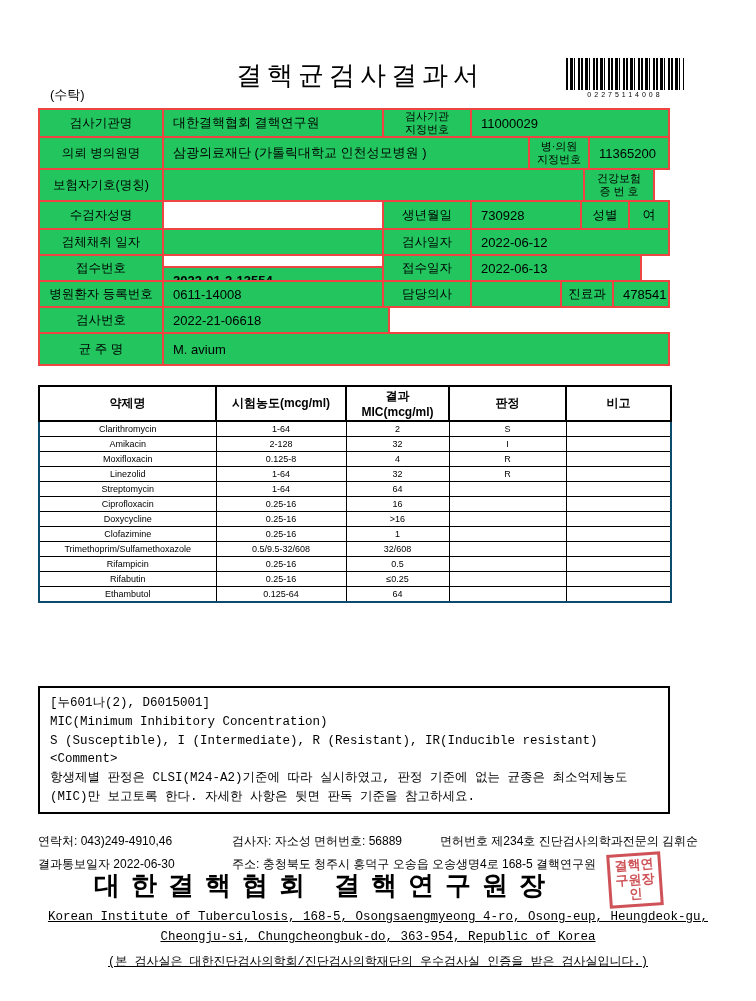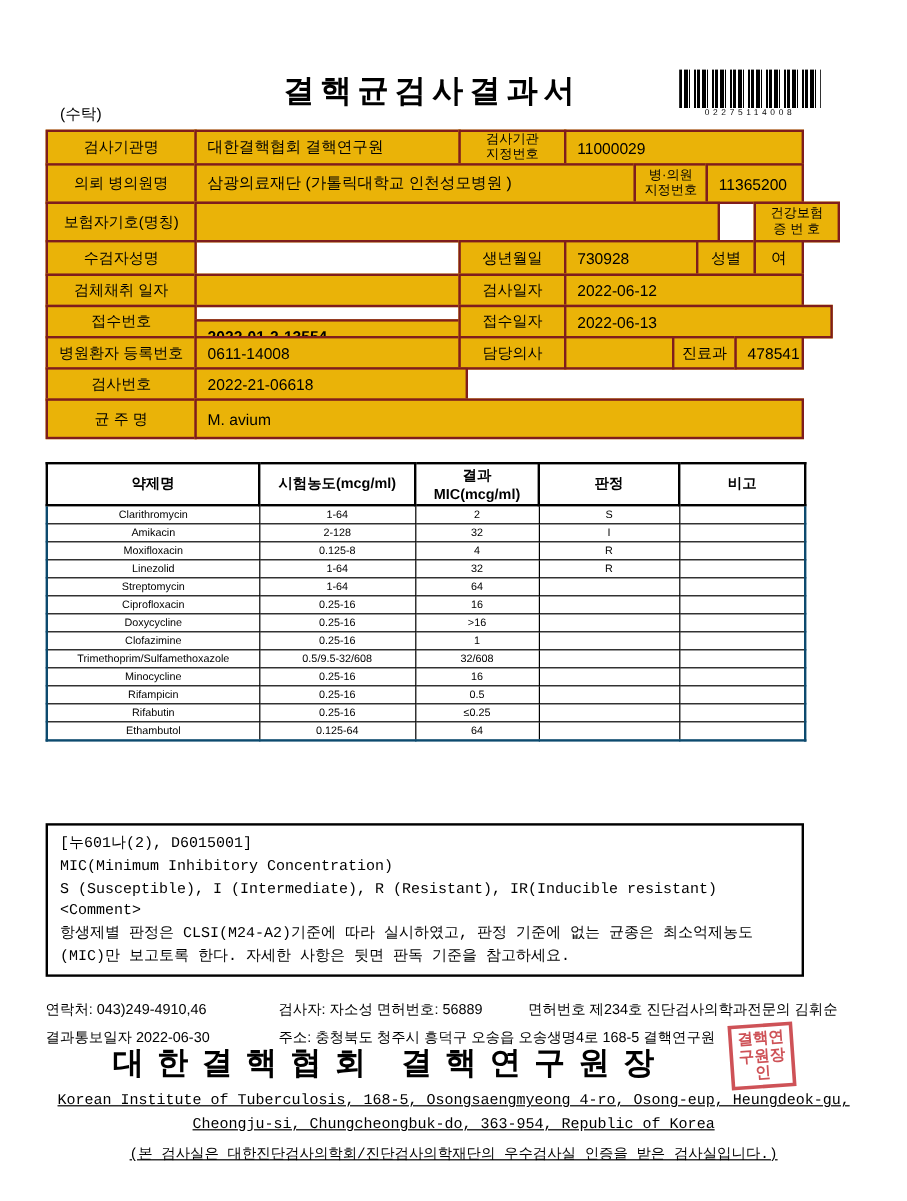--- a/index.html
+++ b/index.html
@@ -1,26 +1,26 @@
 <!DOCTYPE html>
 <html><head>
 <meta charset="utf-8">
 <style>
   html,body{margin:0;padding:0;background:#fff;}
   .page{position:relative;width:756px;height:1001px;background:#fff;color:#000;
         font-family:"Liberation Sans",sans-serif;overflow:hidden;}
   .title{position:absolute;left:150px;top:58px;width:420px;text-align:center;
-         font-size:26px;font-weight:bold;letter-spacing:5px;}
+         font-size:26px;font-weight:normal;letter-spacing:5px;}
   .consign{position:absolute;left:50px;top:86px;font-size:13px;}
   .barcode{position:absolute;left:566px;top:58px;width:118px;height:32px;
     background:repeating-linear-gradient(90deg,#000 0 2px,#fff 2px 4px,#000 4px 7px,#fff 7px 8px,#000 8px 9px,#fff 9px 12px,#000 12px 14px,#fff 14px 15px);}
   .barcode-text{position:absolute;left:566px;top:91px;width:118px;text-align:center;
     font-size:7px;letter-spacing:3px;}
-  .cell{position:absolute;box-sizing:border-box;border:2px solid #7f1d1d;display:flex;
-        align-items:center;font-size:13px;background:#eab308;}
+  .cell{position:absolute;box-sizing:border-box;border:2px solid #ef4444;display:flex;
+        align-items:center;font-size:13px;background:#22c55e;}
   .lab{justify-content:center;text-align:center;font-size:12.5px;white-space:nowrap;}
   .val{padding-left:9px;}
   .ctr{justify-content:center;padding-left:0;}
   .sm{font-size:11px;line-height:1.15;white-space:pre-line;}
   .b{font-weight:bold;}
   .results{position:absolute;left:38px;top:385px;width:632px;border-collapse:collapse;
            table-layout:fixed;border:2px solid #0c4a6e;}
   .results th{border:2px solid #000;font-size:12px;font-weight:bold;height:30px;
               white-space:pre-line;text-align:center;padding:1px 2px;}
   .results td{border:1px solid #000;font-size:9px;height:14px;text-align:center;padding:0 2px;}
@@ -54,38 +54,38 @@
   <div class="cell val" style="left:470px;top:108px;width:200px;height:30px">11000029</div>
 
   <div class="cell lab" style="left:38px;top:136px;width:126px;height:34px">의뢰 병의원명</div>
   <div class="cell val" style="left:162px;top:136px;width:368px;height:34px">삼광의료재단 (가톨릭대학교 인천성모병원    )</div>
   <div class="cell lab sm" style="left:528px;top:136px;width:62px;height:34px">병·의원
 지정번호</div>
   <div class="cell val" style="left:588px;top:136px;width:82px;height:34px">11365200</div>
 
   <div class="cell lab" style="left:38px;top:168px;width:126px;height:34px">보험자기호(명칭)</div>
   <div class="cell val" style="left:162px;top:168px;width:438px;height:34px"></div>
-  <div class="cell lab sm" style="left:628px;top:168px;width:72px;height:34px">건강보험
+  <div class="cell lab sm" style="left:583px;top:168px;width:72px;height:34px">건강보험
 증 번 호</div>
 
   <div class="cell lab" style="left:38px;top:200px;width:126px;height:30px">수검자성명</div>
   <div class="cell lab" style="left:382px;top:200px;width:90px;height:30px">생년월일</div>
   <div class="cell val" style="left:470px;top:200px;width:112px;height:30px">730928</div>
   <div class="cell lab" style="left:580px;top:200px;width:50px;height:30px">성별</div>
   <div class="cell ctr" style="left:628px;top:200px;width:42px;height:30px">여</div>
 
   <div class="cell lab" style="left:38px;top:228px;width:126px;height:28px">검체채취 일자</div>
   <div class="cell val" style="left:162px;top:228px;width:222px;height:28px"></div>
   <div class="cell lab" style="left:382px;top:228px;width:90px;height:28px">검사일자</div>
   <div class="cell val" style="left:470px;top:228px;width:200px;height:28px">2022-06-12</div>
 
   <div class="cell lab" style="left:38px;top:254px;width:126px;height:28px">접수번호</div>
   <div class="cell val b" style="left:162px;top:266px;width:228px;height:28px">2022-01-2-13554</div>
   <div class="cell lab" style="left:382px;top:254px;width:90px;height:28px">접수일자</div>
-  <div class="cell val" style="left:470px;top:254px;width:224px;height:28px">2022-06-13</div>
+  <div class="cell val" style="left:470px;top:254px;width:172px;height:28px">2022-06-13</div>
 
   <div class="cell lab" style="left:38px;top:280px;width:126px;height:28px">병원환자 등록번호</div>
   <div class="cell val" style="left:162px;top:280px;width:222px;height:28px">0611-14008</div>
   <div class="cell lab" style="left:382px;top:280px;width:90px;height:28px">담당의사</div>
   <div class="cell val" style="left:470px;top:280px;width:92px;height:28px"></div>
   <div class="cell lab" style="left:560px;top:280px;width:54px;height:28px">진료과</div>
   <div class="cell val" style="left:612px;top:280px;width:58px;height:28px">478541</div>
 
   <div class="cell lab" style="left:38px;top:306px;width:126px;height:28px">검사번호</div>
   <div class="cell val" style="left:162px;top:306px;width:228px;height:28px">2022-21-06618</div>
@@ -170,27 +170,20 @@
         <td></td>
       </tr>
         <tr style="">
         <td>Trimethoprim/Sulfamethoxazole</td>
         <td>0.5/9.5-32/608</td>
         <td>32/608</td>
         <td></td>
         <td></td>
       </tr>
         <tr style="">
-        <td>Minocycline</td>
-        <td>0.25-16</td>
-        <td>16</td>
-        <td></td>
-        <td></td>
-      </tr>
-        <tr style="">
         <td>Rifampicin</td>
         <td>0.25-16</td>
         <td>0.5</td>
         <td></td>
         <td></td>
       </tr>
         <tr style="">
         <td>Rifabutin</td>
         <td>0.25-16</td>
         <td>≤0.25</td>

